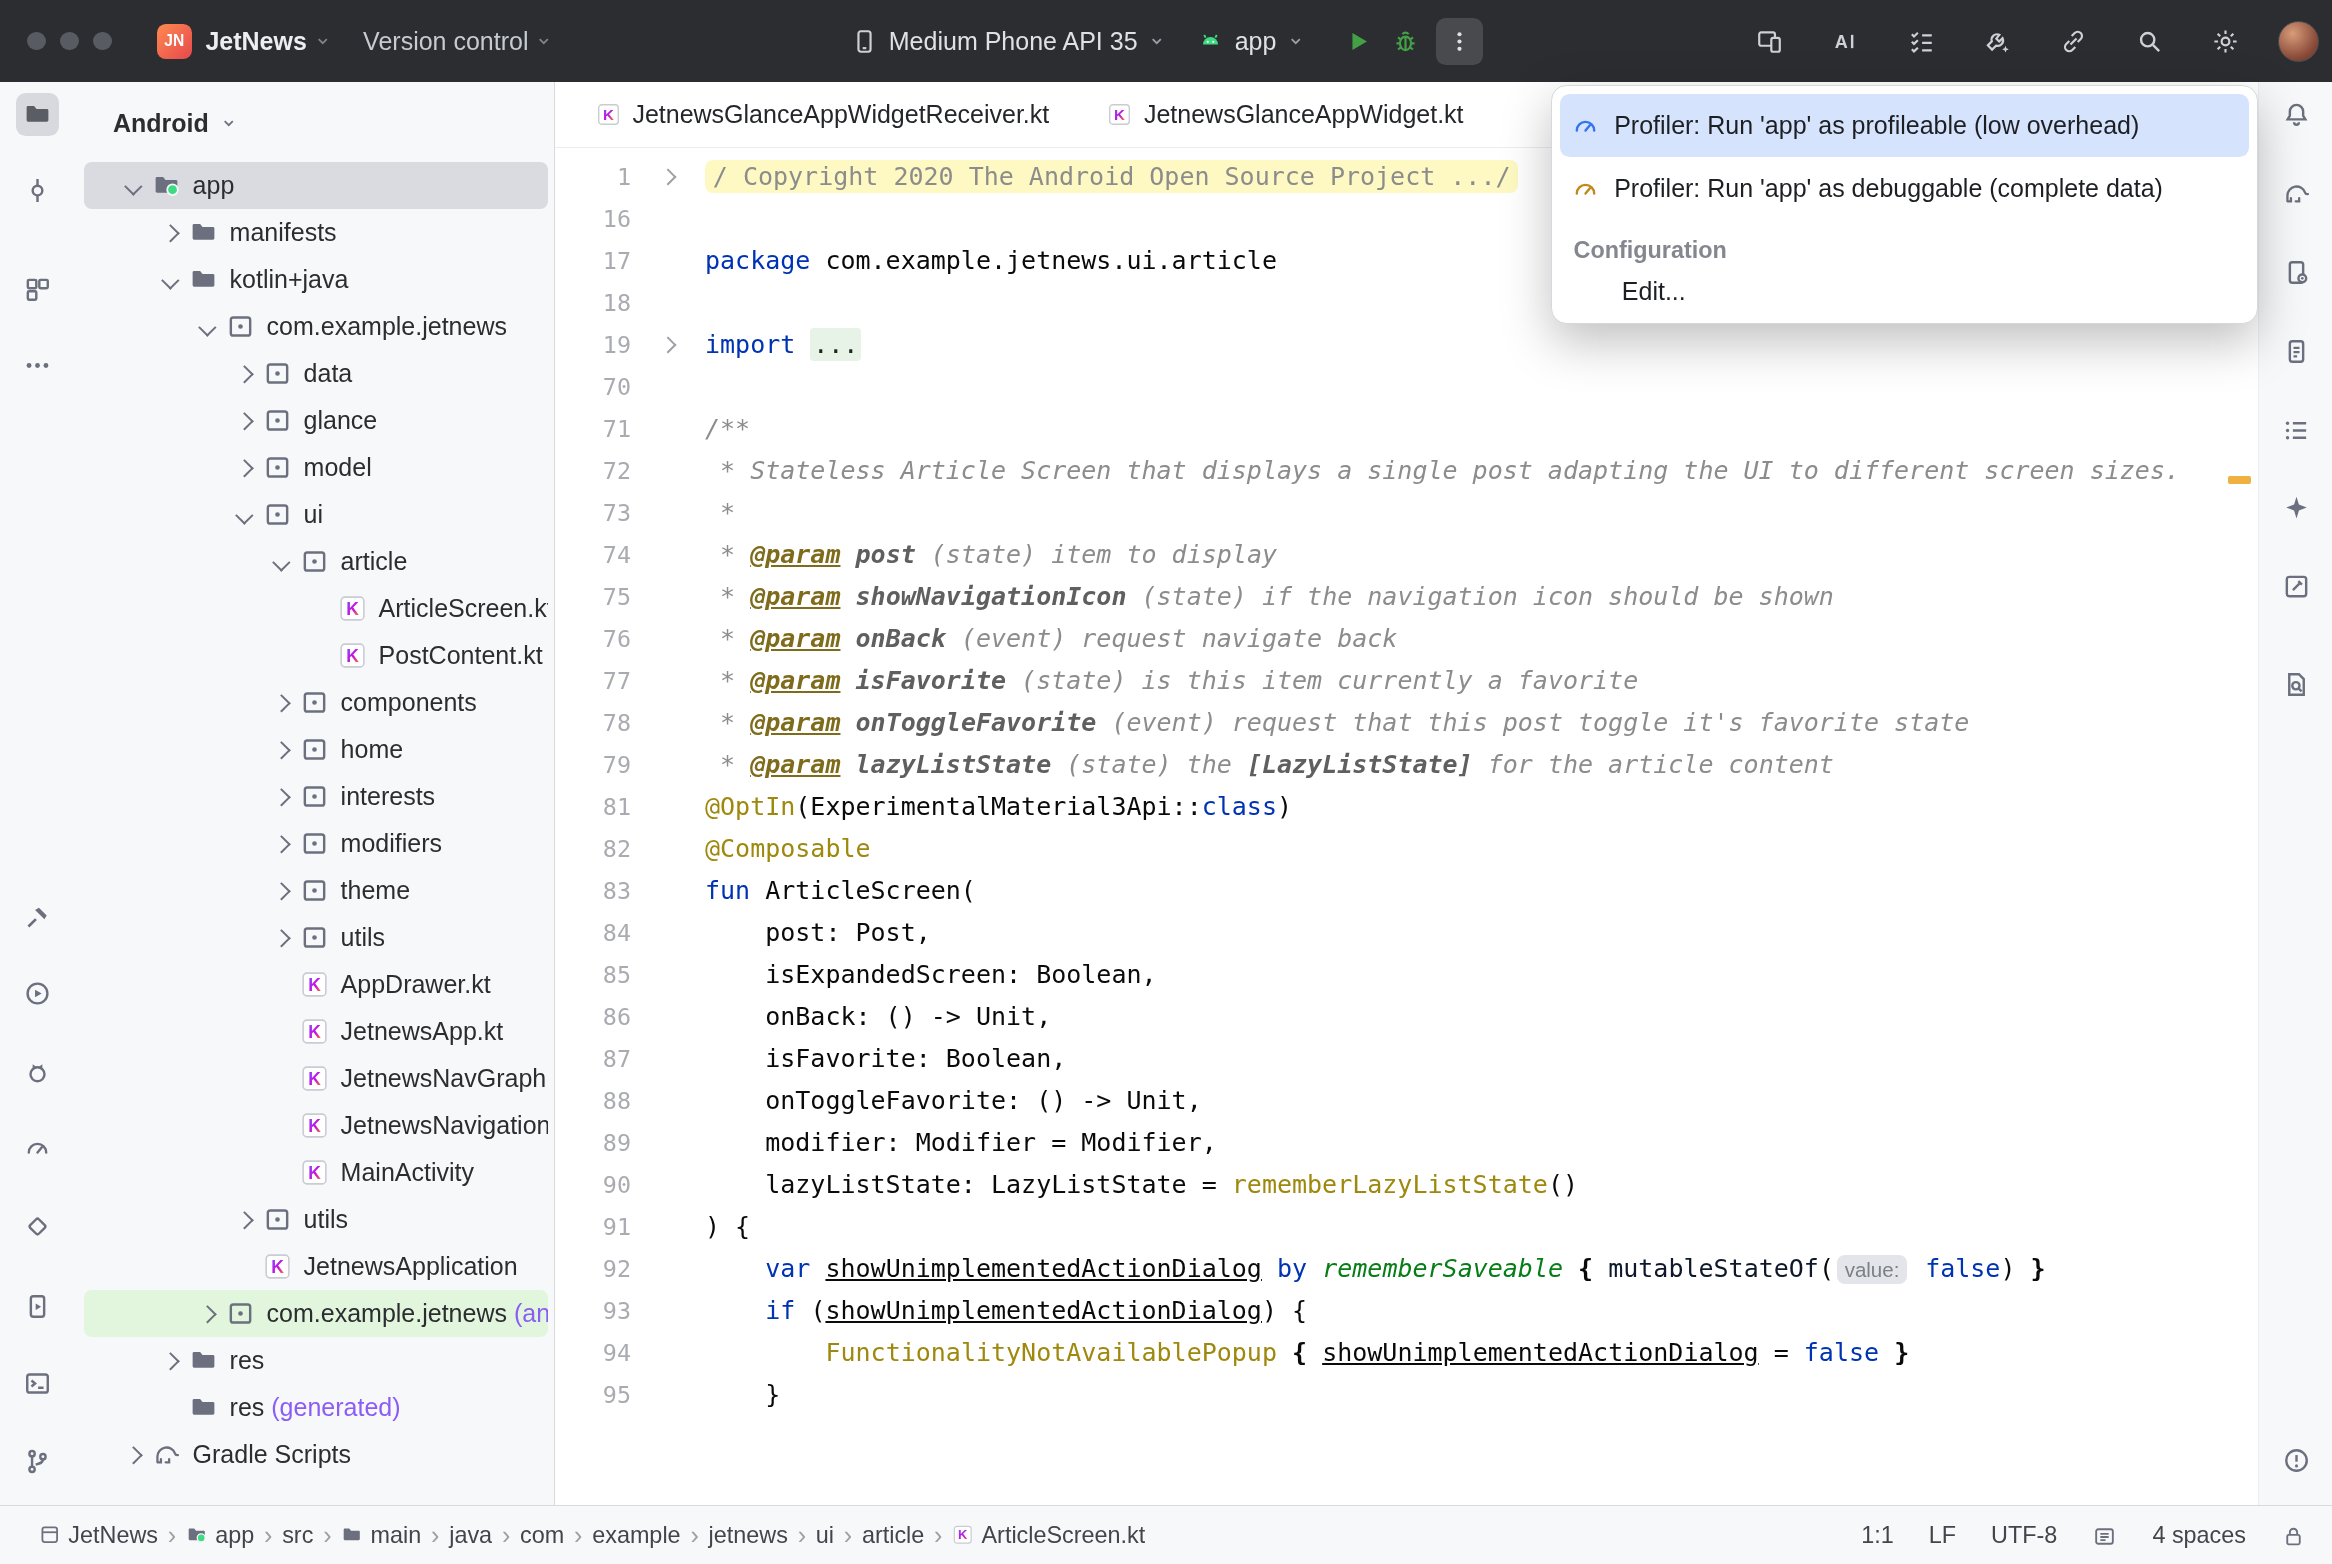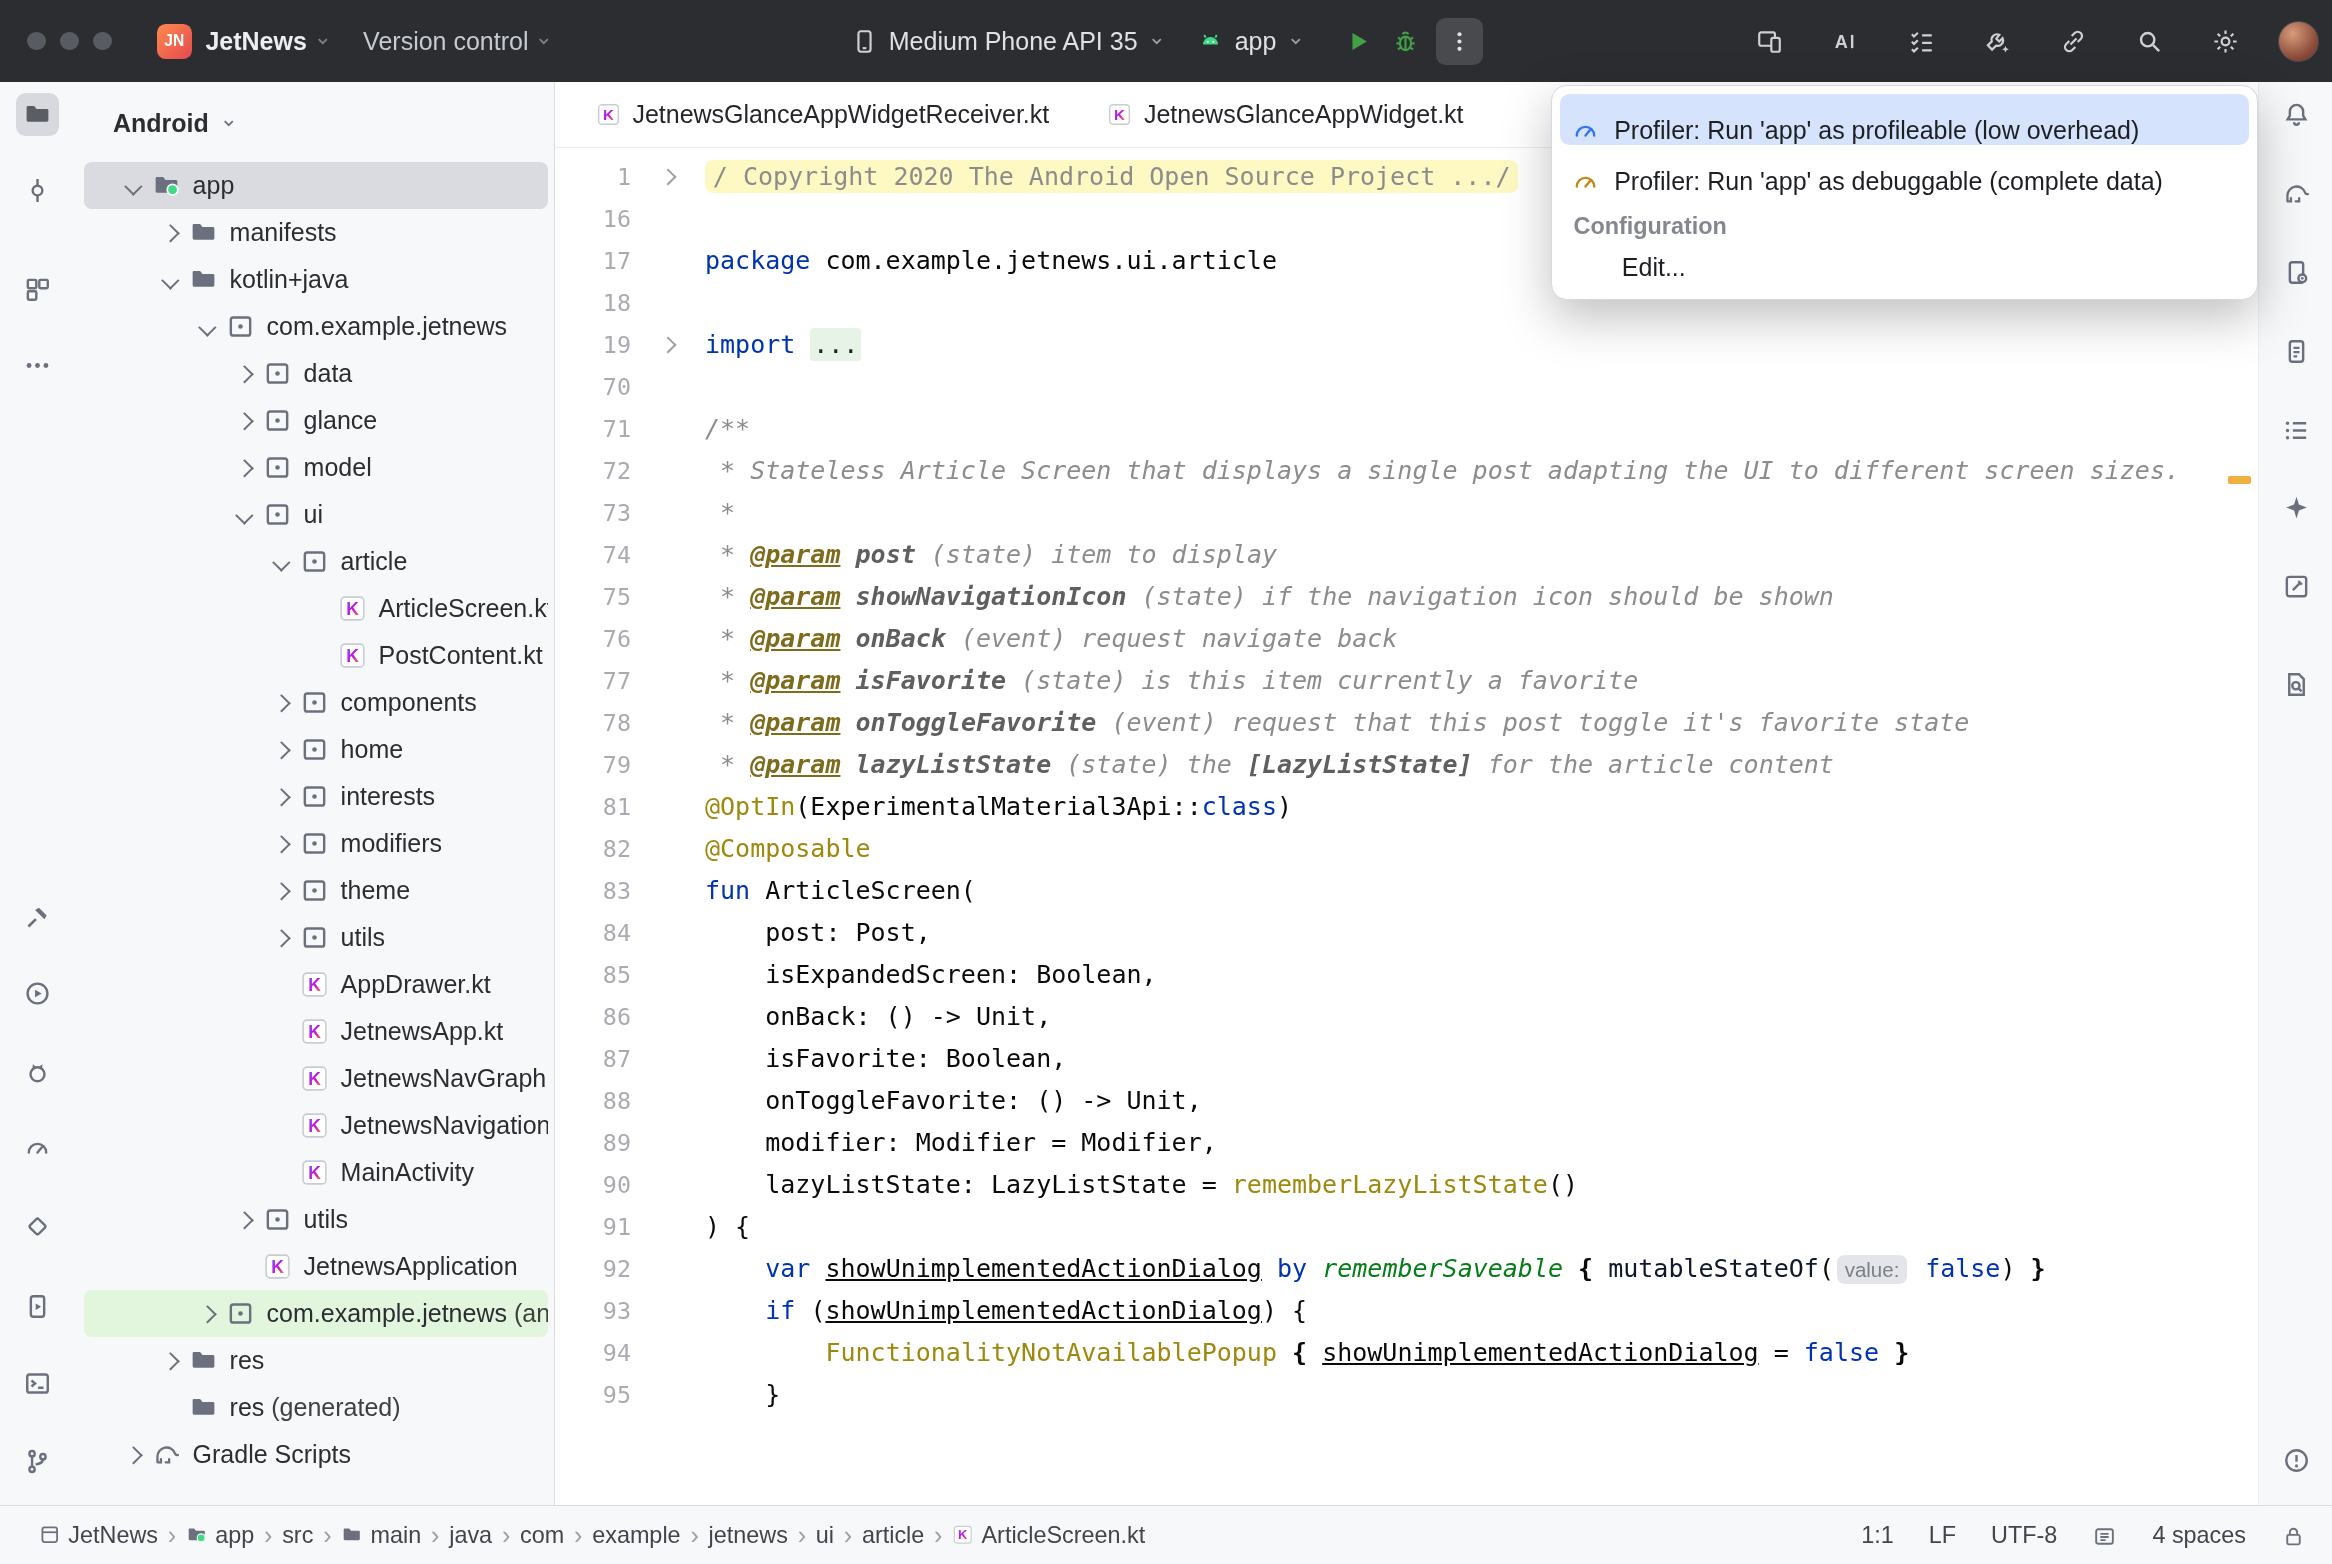--- a/index.html
+++ b/index.html
@@ -25,21 +25,21 @@
              display:flex;align-items:center;justify-content:center;margin-left:7.8px;}
   .tl-right{position:absolute;right:13.7px;top:0;height:82px;display:flex;align-items:center;gap:29px;}
   .tool{width:47px;height:47px;display:flex;align-items:center;justify-content:center;}
   .avatar{width:39px;height:39px;border-radius:50%;
           background:radial-gradient(circle at 35% 30%,#d79c7a,#8a4b3a 65%,#5f3328);border:1px solid #4a4d52;}
 
   
   .runmenu{position:absolute;left:1551px;top:85px;width:689px;background:#fff;border:1px solid #d6d8de;
            border-radius:15.6px;box-shadow:0 17.6px 49px rgba(0,0,0,.25);padding:7.8px;z-index:60;
            font-size:25px;color:#1d1f23;}
-  .rm-item{height:51px;border-radius:9.8px;display:flex;align-items:flex-end;gap:13.7px;padding:0 11.7px;white-space:nowrap;}
+  .rm-item{height:63px;border-radius:9.8px;display:flex;align-items:center;gap:13.7px;padding:0 11.7px;white-space:nowrap;}
   .rm-item.hl{background:#d5e3fc;}
   .rm-sec{color:#84878f;font-weight:700;font-size:23.4px;margin:17.6px 0 3.9px 13.7px;}
   .rm-act{height:47px;display:flex;align-items:center;padding-left:62px;border-radius:9.8px;text-align:center;}
 
   
   .lstrip{position:absolute;left:0;top:82px;bottom:59px;width:74px;background:#f7f8fa;}
   .rstrip{position:absolute;right:0;top:82px;bottom:59px;width:74px;background:#f7f8fa;border-left:1px solid #eceef1;}
   .ti{position:absolute;left:15.6px;width:43px;height:43px;display:flex;align-items:center;justify-content:center;}
   .ti.sel{background:#d7d9de;border-radius:9.8px;}
 
@@ -50,21 +50,21 @@
   .tree{margin-top:11.7px;}
   .trow{height:47px;display:flex;align-items:center;margin:0 5.9px 0 9.8px;border-radius:7.8px;overflow:hidden;white-space:nowrap;}
   .trow.sel{background:#d9dbe0;}
   .trow.green{background:#e1f6dc;}
   .chev{width:37px;display:flex;align-items:center;justify-content:center;flex:none;}
   .chev i{width:10.7px;height:10.7px;border-right:2.5px solid #6C707E;border-bottom:2.5px solid #6C707E;display:block;}
   .chev.closed i{transform:rotate(-45deg);}
   .chev.open i{transform:rotate(45deg);}
   .ticon{width:33px;flex:none;display:flex;align-items:center;}
   .tlabel{margin-left:7.8px;}
-  .tsfx{color:#404040;white-space:pre;}
+  .tsfx{color:#8b5cf6;white-space:pre;}
 
   
   .editor{position:absolute;left:555px;top:82px;right:74px;bottom:59px;background:#fff;overflow:hidden;}
   .tabbar{height:65px;border-bottom:1px solid #ebecf0;display:flex;align-items:center;padding-left:11.7px;}
   .tab{height:100%;display:flex;align-items:center;gap:11.7px;padding:0 29px;color:#24262b;font-size:25px;}
   .code{padding-top:7.8px;font-family:"DejaVu Sans Mono",monospace;font-size:25px;}
   .cl{height:42px;display:flex;align-items:center;}
   .lnum{width:76px;text-align:right;color:#a9abb1;font-size:23.4px;flex:none;}
   .lfold{width:74px;flex:none;display:flex;align-items:center;justify-content:center;}
   .lfold i{width:9.8px;height:9.8px;border-right:2.3px solid #9ca0a6;border-bottom:2.3px solid #9ca0a6;

